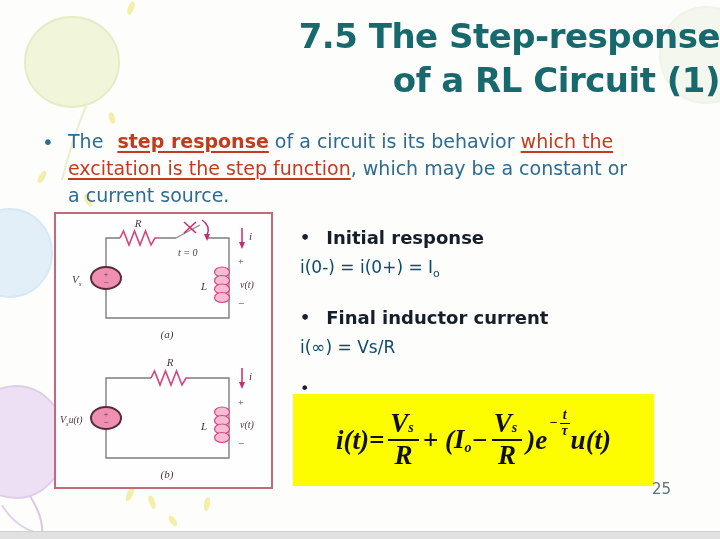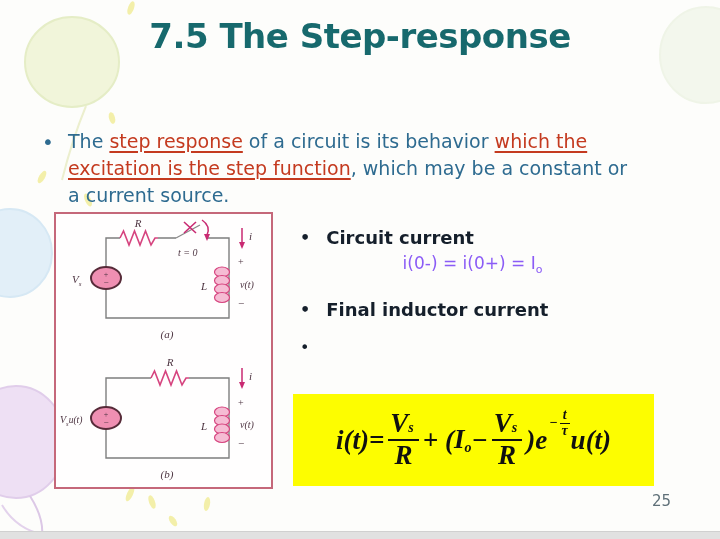--- a/index.html
+++ b/index.html
@@ -3,59 +3,59 @@
 <meta charset="utf-8">
 <style>
   html,body{margin:0;padding:0;background:#fff;}
   .slide{
     position:relative;width:720px;height:539px;overflow:hidden;
     background:#fdfdfb;
     font-family:"DejaVu Sans","Liberation Sans",sans-serif;
   }
   .bg-decor{position:absolute;left:0;top:0;z-index:0;}
   
-  .title{position:absolute;left:0;top:14px;width:720px;text-align:center;z-index:2;
+  .title{position:absolute;left:0;top:14px;width:720px;text-align:right;z-index:2;
     color:#17696d;font-weight:bold;font-size:34px;line-height:44px;letter-spacing:-0.5px;}
   
   .intro{position:absolute;left:42px;top:128px;width:655px;z-index:2;
     color:#2e6b90;font-size:19px;line-height:27px;}
   .intro .bullet{position:absolute;left:0;top:1px;font-size:20px;color:#2e6b90;}
   .intro .txt{display:block;margin-left:26px;}
   .red{color:#c43a1f;text-decoration:underline;text-decoration-thickness:2px;text-underline-offset:3px;}
-  .red.bold{font-weight:normal;}
+  .red.bold{font-weight:bold;margin-left:8px;}
   
   .circuit-figure{position:absolute;left:54px;top:212px;width:215px;height:273px;
     border:2px solid #c5687a;background:#fffefe;z-index:2;margin:0;}
   .circuit-figure svg{display:block;}
   
   .points{position:absolute;left:300px;top:226px;width:375px;z-index:2;}
   .pt-head{display:flex;align-items:baseline;gap:16px;
     color:#151f2b;font-weight:bold;font-size:18px;line-height:23px;}
   .pt-head .pbullet{font-size:16px;color:#151f2b;transform:translateY(-1px);}
   .pt-head.teal{color:#2e6b90;font-weight:normal;font-size:18px;}
-  .pt-eq{width:345px;text-align:center;color:#8b5cf6;font-size:17px;line-height:22px;margin:2px 0 0 0;}
+  .pt-eq{width:345px;color:#0c4a6e;font-size:17px;line-height:31px;margin:2px 0 0 0;}
   .pt-gap1{height:17px;}
   .pt-gap2{height:15px;}
   sub.eq-sub{font-size:11px;}
   
   .formula-box{position:absolute;left:293px;top:394px;width:361px;height:92px;
     background:#fdfd00;z-index:2;display:flex;align-items:center;justify-content:center;
     font-family:"Liberation Serif","DejaVu Serif",serif;font-style:italic;font-weight:600;
     color:#101010;font-size:27px;}
   .formula-box .tok{white-space:pre;}
   .frac{display:inline-flex;flex-direction:column;align-items:center;line-height:1.02;margin:0 4px;}
   .frac .fnum{border-bottom:2.5px solid #101010;padding:0 5px 1px 2px;}
   .frac .fden{padding-top:1px;}
   .vsub{font-size:14px;font-style:italic;}
   .isub{font-size:14px;vertical-align:-4px;}
   .expfrac{display:inline-flex;align-items:center;transform:translateY(-17px);font-size:14px;margin:0 1px 0 2px;}
   .expfrac .mini{display:inline-flex;flex-direction:column;align-items:center;line-height:1.05;margin-left:2px;}
   .expfrac .mnum{border-bottom:1.5px solid #101010;padding:0 3px;}
   
-  .page-number{position:absolute;left:652px;top:492px;z-index:2;color:#5f7078;font-size:15px;}
+  .page-number{position:absolute;left:652px;top:480px;z-index:2;color:#5f7078;font-size:15px;}
   .bottom-strip{position:absolute;left:0;bottom:0;width:720px;height:7px;background:#e1e1e1;border-top:1px solid #d0d0d0;z-index:1;}
   
   .figsvg text{font-family:"Liberation Serif","DejaVu Serif",serif;fill:#4c3340;}
   .it{font-style:italic;}
 </style>
 </head>
 <body>
 
 <div class="slide">
 
@@ -86,20 +86,21 @@
       <ellipse cx="57" cy="391" rx="3" ry="6" transform="rotate(-10 57 391)"></ellipse>
       <ellipse cx="130" cy="494" rx="3" ry="8" transform="rotate(25 130 494)"></ellipse>
       <ellipse cx="152" cy="502" rx="3" ry="7" transform="rotate(-20 152 502)"></ellipse>
       <ellipse cx="207" cy="504" rx="3" ry="7" transform="rotate(10 207 504)"></ellipse>
       <ellipse cx="173" cy="521" rx="3" ry="6" transform="rotate(-35 173 521)"></ellipse>
     </g>
   </svg>
 
   <header class="title">
     <div>7.5 The Step-response</div>
+    <div>of a RL Circuit (1)</div>
   </header>
 
   <div class="intro">
     <span class="bullet">•</span>
     <span class="txt"><span>The </span><span class="red bold">step response</span><span> of a circuit is its behavior </span><span class="red">which the</span><br>
       <span class="red">excitation is the step function</span><span>, which may be a constant or</span><br>
       <span>a current source.</span>
     </span>
   </div>
 
@@ -158,30 +159,31 @@
         <text x="4" y="209" font-size="10" class="it"><tspan>V</tspan><tspan dy="3" font-size="6.5">s</tspan><tspan dy="-3" font-size="9.5">u(t)</tspan></text>
         <text x="111" y="264" font-size="11" text-anchor="middle" fill="#454545" class="it">(b)</text>
       </g>
     </svg>
   </figure>
 
   <section class="points">
     <div>
       <div class="pt-head">
         <span class="pbullet">•</span>
-        <span>Circuit current</span>
+        <span>Initial response</span>
       </div>
       <p class="pt-eq"><span>i(0-) = i(0+) = I</span><sub class="eq-sub">o</sub></p>
     </div>
     <div class="pt-gap1"></div>
     <div>
       <div class="pt-head">
         <span class="pbullet">•</span>
         <span>Final inductor current</span>
       </div>
+      <p class="pt-eq">i(∞) = Vs/R</p>
     </div>
     <div class="pt-gap2"></div>
     <div>
       <div class="pt-head teal">
         <span class="pbullet">•</span>
       </div>
     </div>
   </section>
 
   <div class="formula-box">

